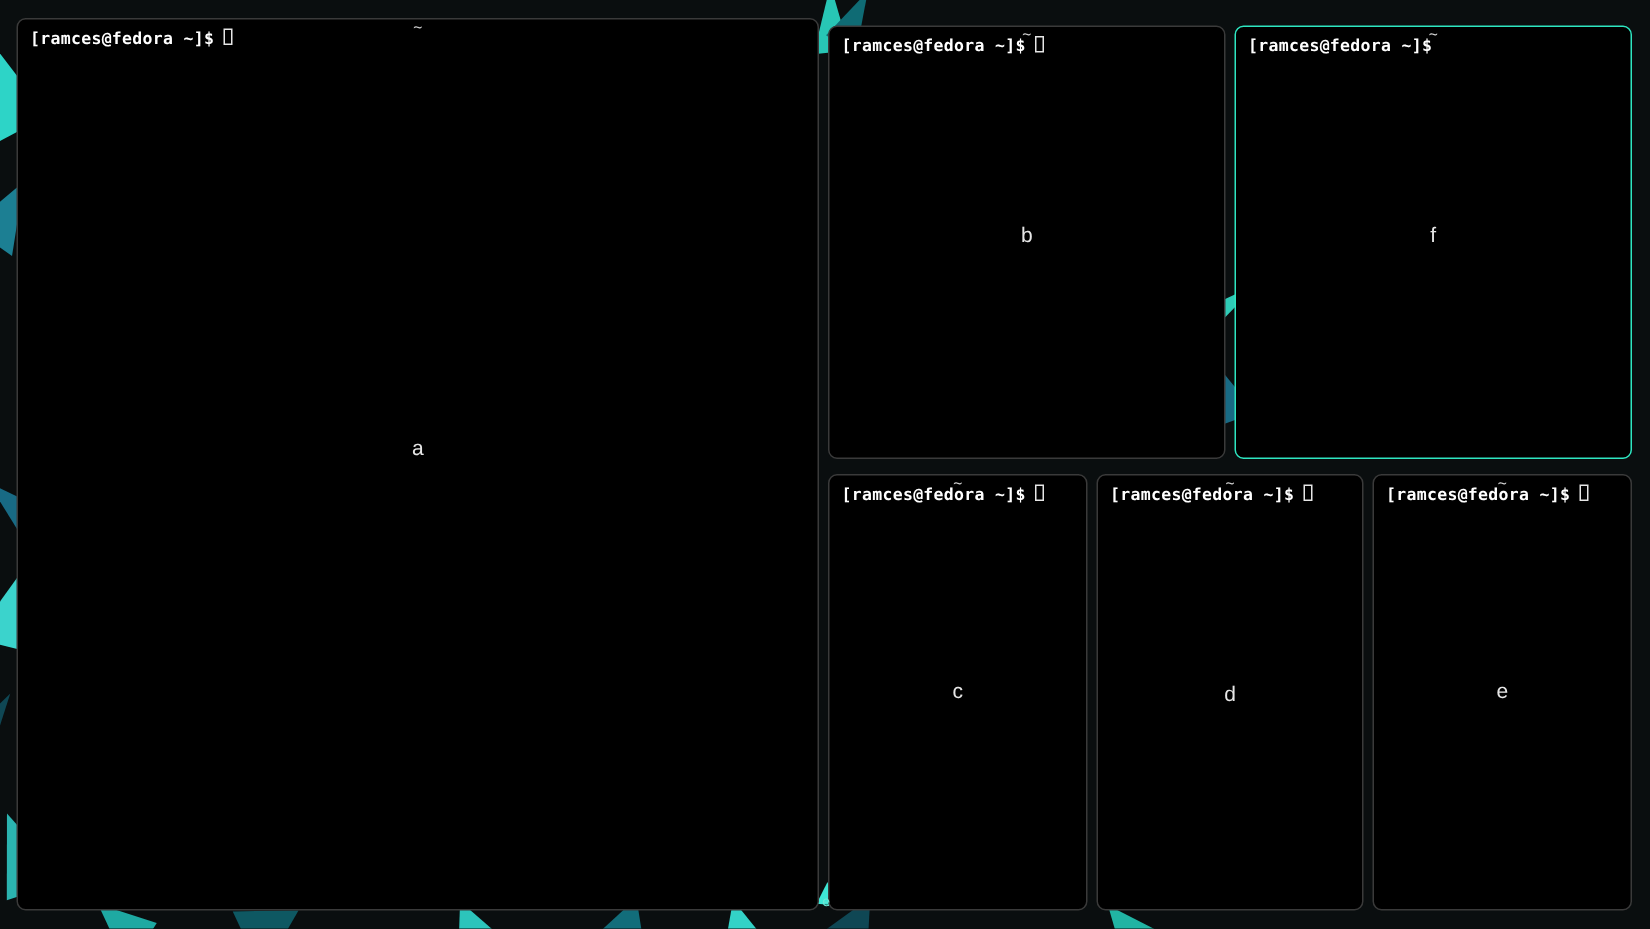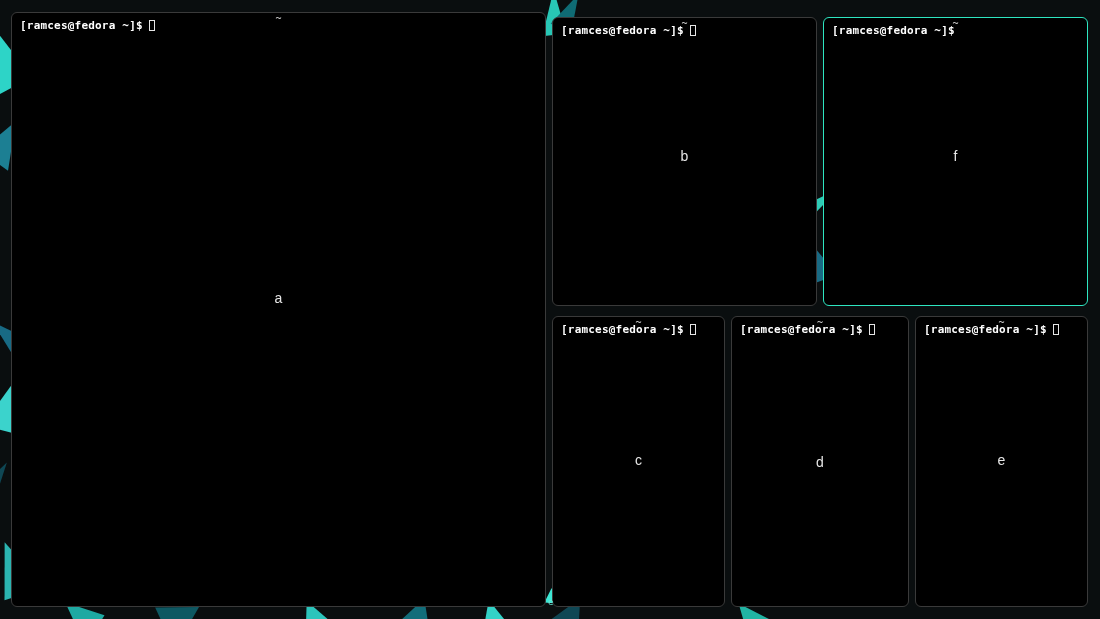--- a/index.html
+++ b/index.html
@@ -52,21 +52,21 @@
     color: #cfcfcf;
     font-size: 10px;
     line-height: 14px;
     padding: 0 6px;
     background: transparent;
   }
   .body {
     padding: 6px 8px 8px 8px;
     height: 100%;
   }
-  .prompt-line { white-space: pre; color: #ffffff; font-weight: 600; letter-spacing: 0.2px; display:flex; align-items:center; gap:4px;}
+  .prompt-line { white-space: pre; color: #ffffff; font-weight: 600; letter-spacing: 0.2px; display:flex; gap:4px;}
   .prompt-text { font-weight: bold; }
   .cursor {
     display: inline-block;
     width: 6px; height: 11px;
     border: 1.2px solid #e6e6e6;
     box-sizing: border-box;
     margin-left: 2px;
     vertical-align: -1px;
   }
   .hint {

